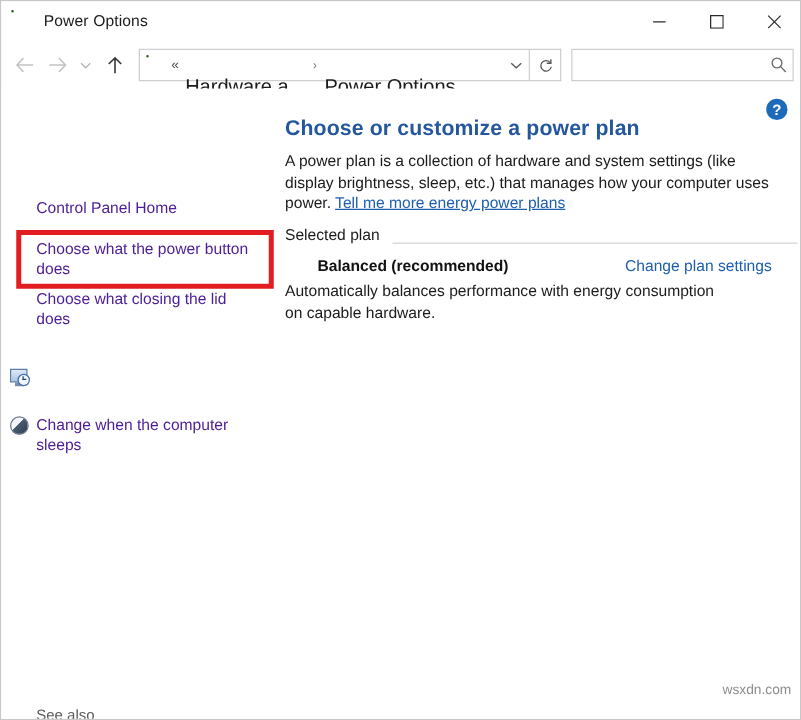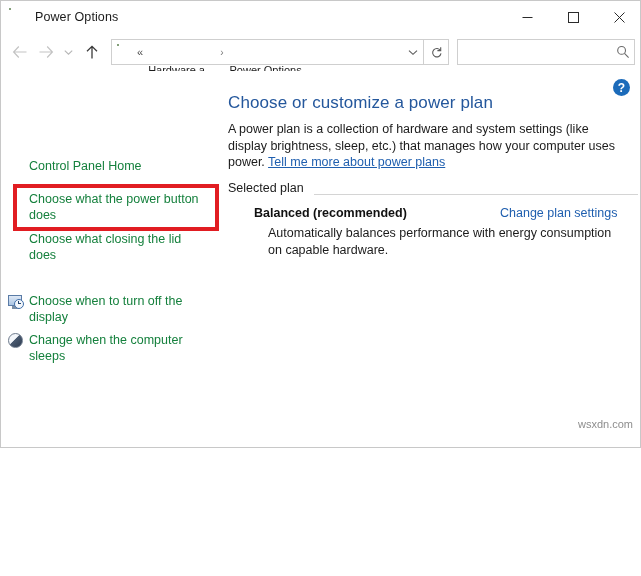--- a/index.html
+++ b/index.html
@@ -10,21 +10,21 @@
     width: 641px;
     height: 576px;
     background: #ffffff;
     font-family: "Liberation Sans", sans-serif;
     overflow: hidden;
     -webkit-font-smoothing: antialiased;
   }
   .window {
     position: relative;
     width: 641px;
-    height: 448px;
+    height: 576px;
     background: #ffffff;
     border: 1px solid #c8c8c8;
     box-sizing: border-box;
     overflow: hidden;
   }
 
   
   .titlebar {
     position: absolute;
     left: 0; top: 0;
@@ -113,21 +113,21 @@
     flex: 0 0 auto;
     position: relative;
   }
   .crumb-chevdbl {
     color: #4a4a4a;
     font-size: 11px;
     margin-right: 5px;
     flex: 0 0 auto;
   }
   .crumb-text {
-    font-size: 11px;
+    font-size: 16px;
     color: #1b1b1b;
     white-space: nowrap;
     flex: 0 0 auto;
     margin-top: 36px;
   }
   .crumb-sep {
     color: #7a7a7a;
     font-size: 10px;
     margin: 0 6px;
     flex: 0 0 auto;
@@ -200,21 +200,21 @@
     position: absolute;
     left: 222px; top: 0;
     width: 419px;
     height: 506px;
     background: #ffffff;
   }
 
   
   .side-link {
     position: absolute;
-    color: #15803d;
+    color: #4c1d95;
     font-size: 12.5px;
     line-height: 16px;
     cursor: pointer;
   }
   .side-icon {
     position: absolute;
     width: 16px;
     height: 16px;
   }
 
@@ -261,21 +261,21 @@
     justify-content: center;
     line-height: 1;
     cursor: pointer;
   }
   .main-heading {
     position: absolute;
     left: 5px;
     top: 22px;
     font-size: 17px;
     color: #24579c;
-    font-weight: normal;
+    font-weight: bold;
     letter-spacing: 0.1px;
     white-space: nowrap;
   }
   .main-desc {
     position: absolute;
     left: 5px;
     top: 50px;
     width: 395px;
     font-size: 12.5px;
     line-height: 16.5px;
@@ -326,21 +326,20 @@
     white-space: nowrap;
   }
   .plan-desc {
     position: absolute;
     left: 5px;
     top: 154px;
     width: 355px;
     font-size: 12.5px;
     line-height: 16.5px;
     color: #1b1b1b;
-    margin-left: 40px;
   }
 
   .watermark {
     position: absolute;
     right: 7px;
     bottom: 17px;
     font-size: 11px;
     color: #8d8d8d;
     font-family: "Liberation Sans", sans-serif;
   }
@@ -536,41 +535,40 @@
 
       <span class="side-icon" style="left:7px; top:223px;">
         <span class="ico-monitor">
           <span class="scr"></span>
           <span class="stand"></span>
           <span class="clock"></span>
           <span class="hand"></span>
           <span class="hand2"></span>
         </span>
       </span>
-      <div class="side-link turnoffdisp">Choose when to turn off the display</div>
 
       <span class="side-icon" style="left:7px; top:262px;">
         <span class="ico-moon"><span class="disc"></span></span>
       </span>
       <div class="side-link sleeps">Change when the computer sleeps</div>
 
       <div class="highlight-box"></div>
 
       <div class="see-also">See also</div>
 
     </div>
 
     <div class="mainpane">
 
       <div class="help-btn">?</div>
 
       <div class="main-heading">Choose or customize a power plan</div>
 
       <div class="main-desc">
-        <span>A power plan is a collection of hardware and system settings (like display brightness, sleep, etc.) that manages how your computer uses power. </span><span class="inline-link">Tell me more about power plans</span>
+        <span>A power plan is a collection of hardware and system settings (like display brightness, sleep, etc.) that manages how your computer uses power. </span><span class="inline-link">Tell me more energy power plans</span>
       </div>
 
       <div class="group-head">
         <span class="group-head-text">Selected plan</span>
         <span class="group-rule"></span>
       </div>
 
       <div class="plan-name">Balanced (recommended)</div>
       <div class="plan-change">Change plan settings</div>
       <div class="plan-desc">Automatically balances performance with energy consumption on capable hardware.</div>

